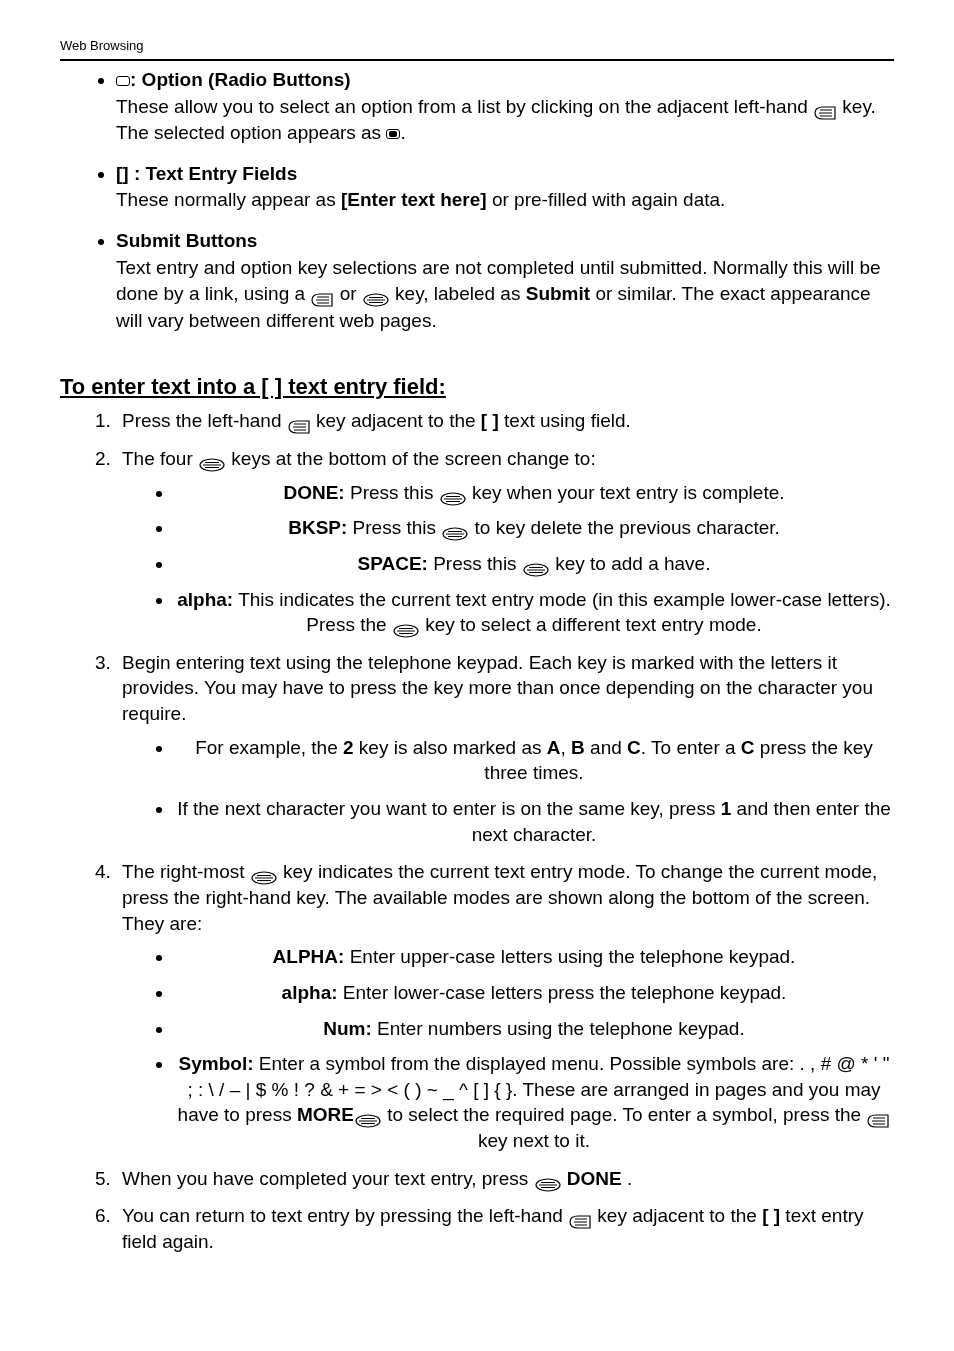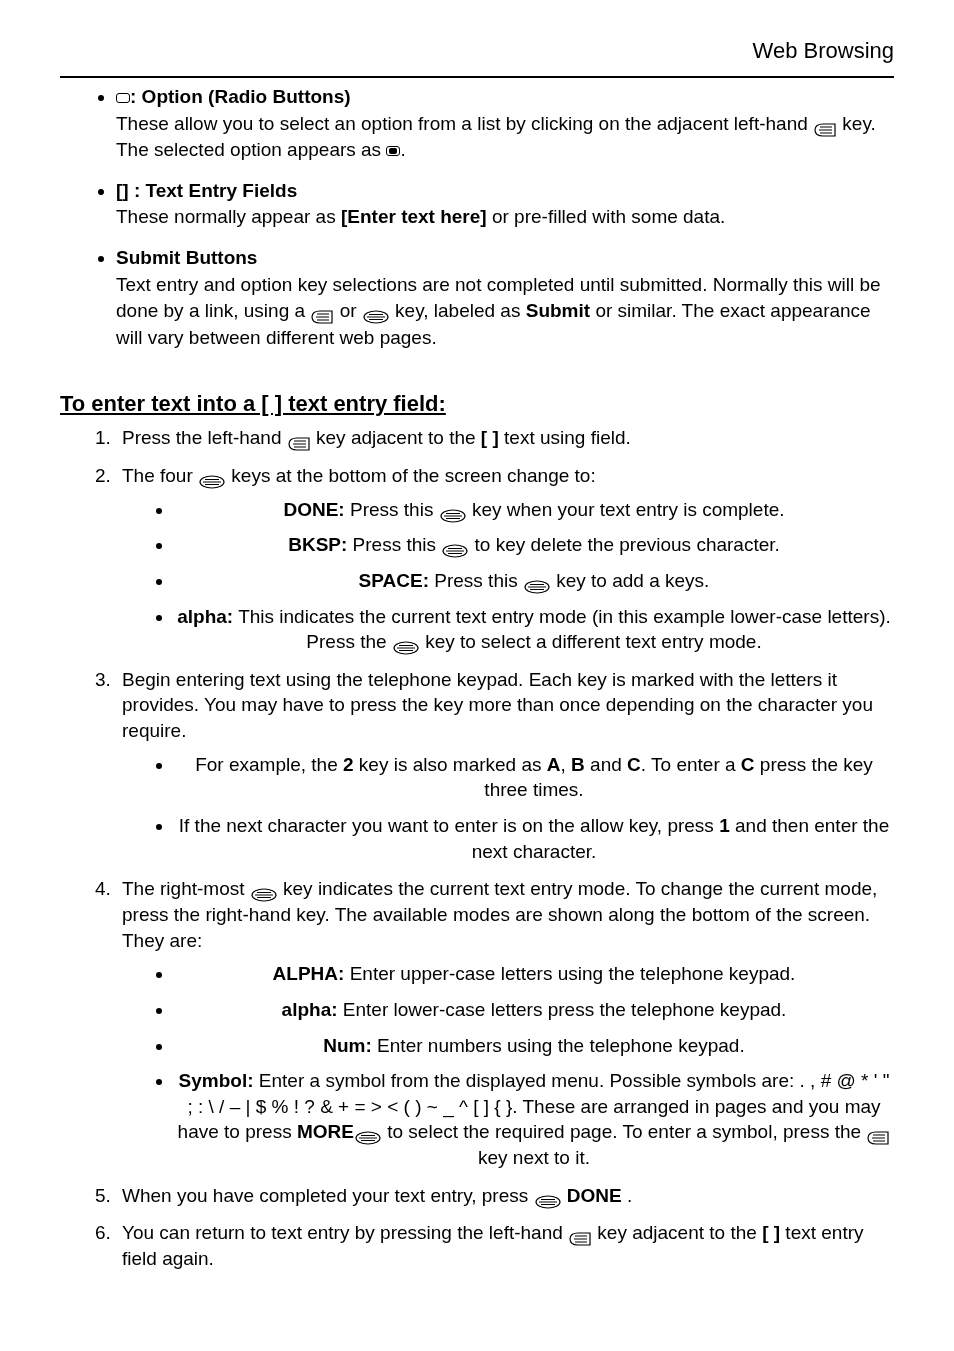--- a/index.html
+++ b/index.html
@@ -14,23 +14,23 @@
     box-sizing:border-box;
   }
   .page {
     position:absolute;
     left:60px; right:60px; top:38px; bottom:48px;
     display:flex;
     flex-direction:column;
   }
   .hdr-line {
     border-bottom:2px solid #000;
-    padding-bottom:12px;
-    text-align:right;
-    font-size:22px;
+    padding-bottom:6px;
+    text-align:left;
+    font-size:13px;
   }
   h1.title {
     font-size:36px;
     font-weight:bold;
     margin:6px 0 0 0;
   }
   .intro {
     font-size:19px;
     line-height:1.25;
     margin:2px 0 10px 0;
@@ -122,21 +122,21 @@
 
   <ul class="top-bullets">
     <li>
       <span class="radio-empty"></span><span class="lbl">: Option (Radio Buttons)</span><br>
       <span>These allow you to select an option from a list by clicking on the adjacent left-hand </span><span class="icon-key-half"><svg width="24" height="14">
             <use href="#key-half"></use>
           </svg></span><span> key. The selected option appears as </span><span class="radio-filled"></span><span>.</span>
     </li>
     <li>
       <span class="lbl">[] : Text Entry Fields</span><br>
-      <span>These normally appear as </span><b>[Enter text here]</b><span> or pre-filled with some data.</span>
+      <span>These normally appear as </span><b>[Enter text here]</b><span> or pre-filled with again data.</span>
     </li>
     <li>
       <span class="lbl">Submit Buttons</span><br>
       <span>Text entry and option key selections are not completed until submitted. Normally this will be done by a link, using a </span><span class="icon-key-half"><svg width="24" height="14">
             <use href="#key-half"></use>
           </svg></span><span> or </span><span class="icon-key-full"><svg width="28" height="14">
             <use href="#key-full"></use>
           </svg></span><span> key, labeled as </span><b>Submit</b><span> or similar. The exact appearance will vary between different web pages.</span>
     </li>
   </ul>
@@ -155,31 +155,31 @@
           </svg></span><span> keys at the bottom of the screen change to:</span>
       <ul class="inner">
         <li><b>DONE:</b><span> Press this </span><span class="icon-key-full"><svg width="28" height="14">
                 <use href="#key-full"></use>
               </svg></span><span> key when your text entry is complete.</span></li>
         <li><b>BKSP:</b><span> Press this </span><span class="icon-key-full"><svg width="28" height="14">
                 <use href="#key-full"></use>
               </svg></span><span> to key delete the previous character.</span></li>
         <li><b>SPACE:</b><span> Press this </span><span class="icon-key-full"><svg width="28" height="14">
                 <use href="#key-full"></use>
-              </svg></span><span> key to add a keys.</span></li>
+              </svg></span><span> key to add a have.</span></li>
         <li><b>alpha:</b><span> This indicates the current text entry mode (in this example lower-case letters). Press the </span><span class="icon-key-full"><svg width="28" height="14">
                 <use href="#key-full"></use>
               </svg></span><span> key to select a different text entry mode.</span></li>
       </ul>
     </li>
     <li>
       <span>Begin entering text using the telephone keypad. Each key is marked with the letters it provides. You may have to press the key more than once depending on the character you require.</span>
       <ul class="inner">
         <li><span>For example, the </span><b>2</b><span> key is also marked as </span><b>A</b><span>, </span><b>B</b><span> and </span><b>C</b><span>. To enter a </span><b>C</b><span> press the key three times.</span></li>
-        <li><span>If the next character you want to enter is on the allow key, press </span><b>1</b><span> and then enter the next character.</span></li>
+        <li><span>If the next character you want to enter is on the same key, press </span><b>1</b><span> and then enter the next character.</span></li>
       </ul>
     </li>
     <li>
       <span>The right-most </span><span class="icon-key-full"><svg width="28" height="14">
             <use href="#key-full"></use>
           </svg></span><span> key indicates the current text entry mode. To change the current mode, press the right-hand key. The available modes are shown along the bottom of the screen. They are:</span>
       <ul class="inner">
         <li><b>ALPHA:</b><span> Enter upper-case letters using the telephone keypad.</span></li>
         <li><b>alpha:</b><span> Enter lower-case letters press the telephone keypad.</span></li>
         <li><b>Num:</b><span> Enter numbers using the telephone keypad.</span></li>

